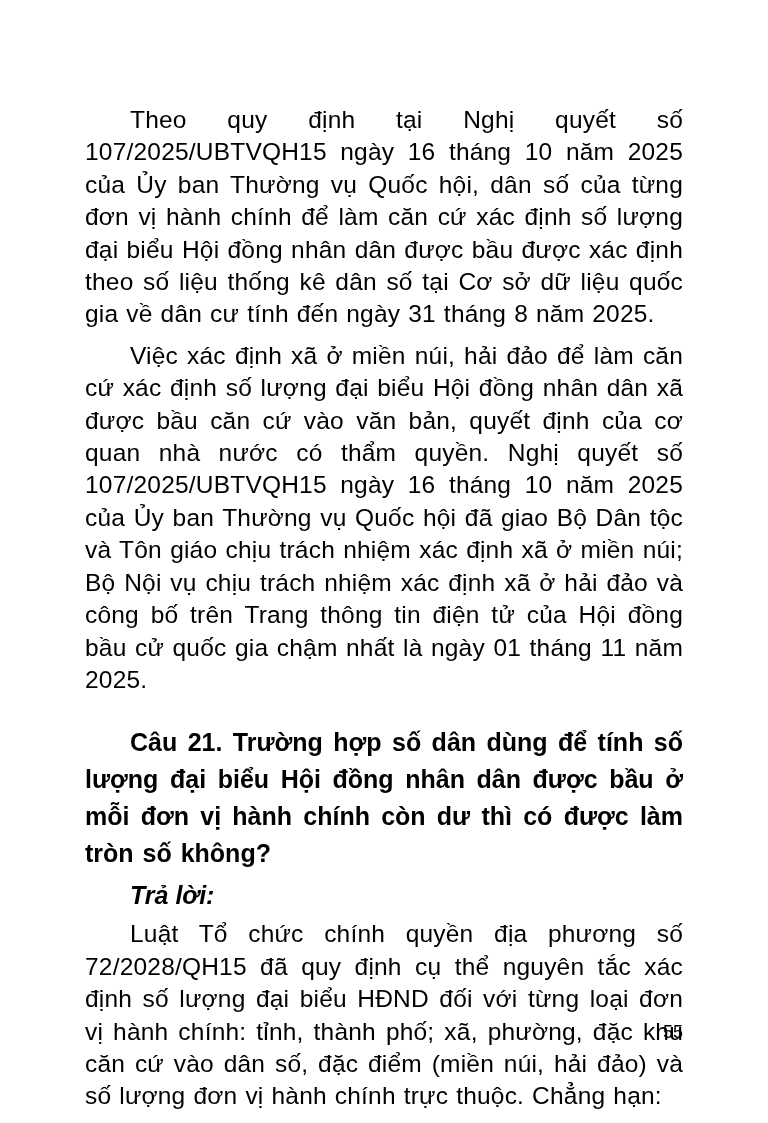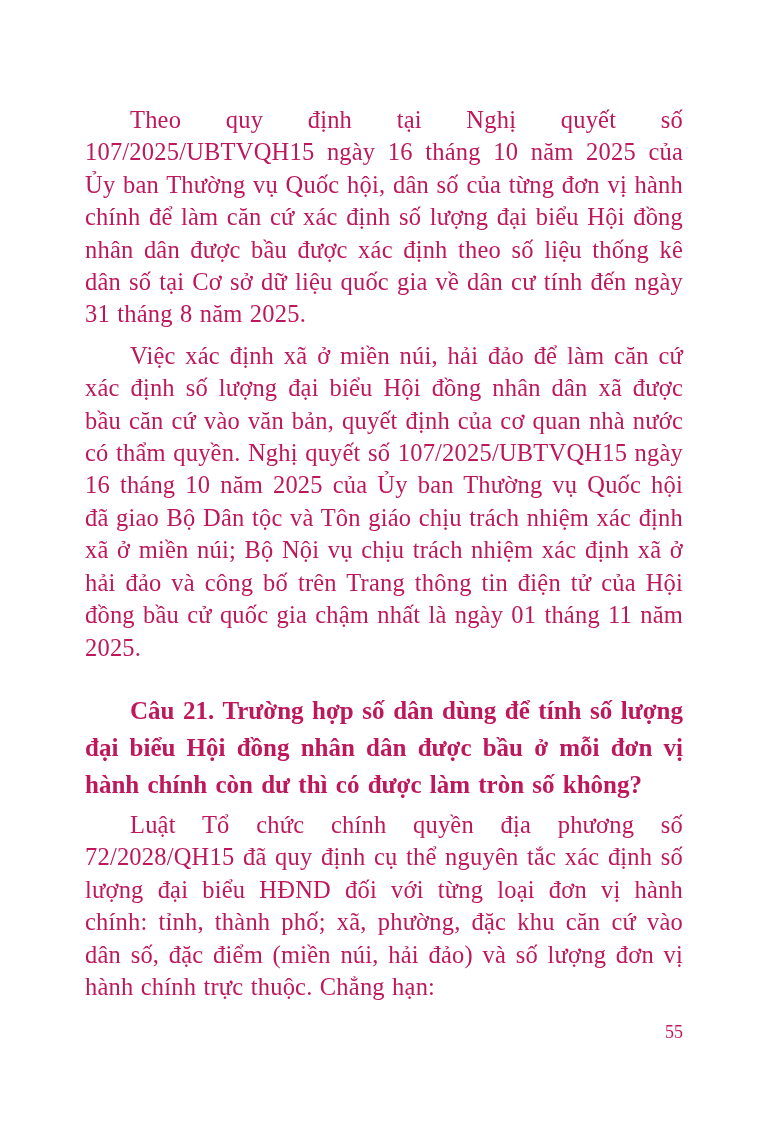--- a/index.html
+++ b/index.html
@@ -6,22 +6,22 @@
     margin: 0;
     padding: 0;
     background: #ffffff;
   }
   .page {
     position: relative;
     width: 768px;
     height: 1123px;
     background: #ffffff;
     overflow: hidden;
-    font-family: Liberation Serif, serif;
-    color: #be185d;
+    font-family: Liberation Sans, sans-serif;
+    color: #000000;
   }
   .text-block {
     position: absolute;
     left: 85px;
     top: 104px;
     width: 598px;
   }
   .para {
     margin: 0 0 9px 0;
     font-size: 24.5px;
@@ -57,16 +57,17 @@
   }
 </style>
 </head>
 <body>
 
 <div class="page">
   <div class="text-block">
     <p class="para">Theo quy định tại Nghị quyết số 107/2025/UBTVQH15 ngày 16 tháng 10 năm 2025 của Ủy ban Thường vụ Quốc hội, dân số của từng đơn vị hành chính để làm căn cứ xác định số lượng đại biểu Hội đồng nhân dân được bầu được xác định theo số liệu thống kê dân số tại Cơ sở dữ liệu quốc gia về dân cư tính đến ngày 31 tháng 8 năm 2025.</p>
     <p class="para">Việc xác định xã ở miền núi, hải đảo để làm căn cứ xác định số lượng đại biểu Hội đồng nhân dân xã được bầu căn cứ vào văn bản, quyết định của cơ quan nhà nước có thẩm quyền. Nghị quyết số 107/2025/UBTVQH15 ngày 16 tháng 10 năm 2025 của Ủy ban Thường vụ Quốc hội đã giao Bộ Dân tộc và Tôn giáo chịu trách nhiệm xác định xã ở miền núi; Bộ Nội vụ chịu trách nhiệm xác định xã ở hải đảo và công bố trên Trang thông tin điện tử của Hội đồng bầu cử quốc gia chậm nhất là ngày 01 tháng 11 năm 2025.</p>
     <p class="question-heading">Câu 21. Trường hợp số dân dùng để tính số lượng đại biểu Hội đồng nhân dân được bầu ở mỗi đơn vị hành chính còn dư thì có được làm tròn số không?</p>
+    <p class="answer-label">Trả lời:</p>
     <p class="para">Luật Tổ chức chính quyền địa phương số 72/2028/QH15 đã quy định cụ thể nguyên tắc xác định số lượng đại biểu HĐND đối với từng loại đơn vị hành chính: tỉnh, thành phố; xã, phường, đặc khu căn cứ vào dân số, đặc điểm (miền núi, hải đảo) và số lượng đơn vị hành chính trực thuộc. Chẳng hạn:</p>
   </div>
   <div class="page-number">55</div>
 </div>
 
 </body></html>

